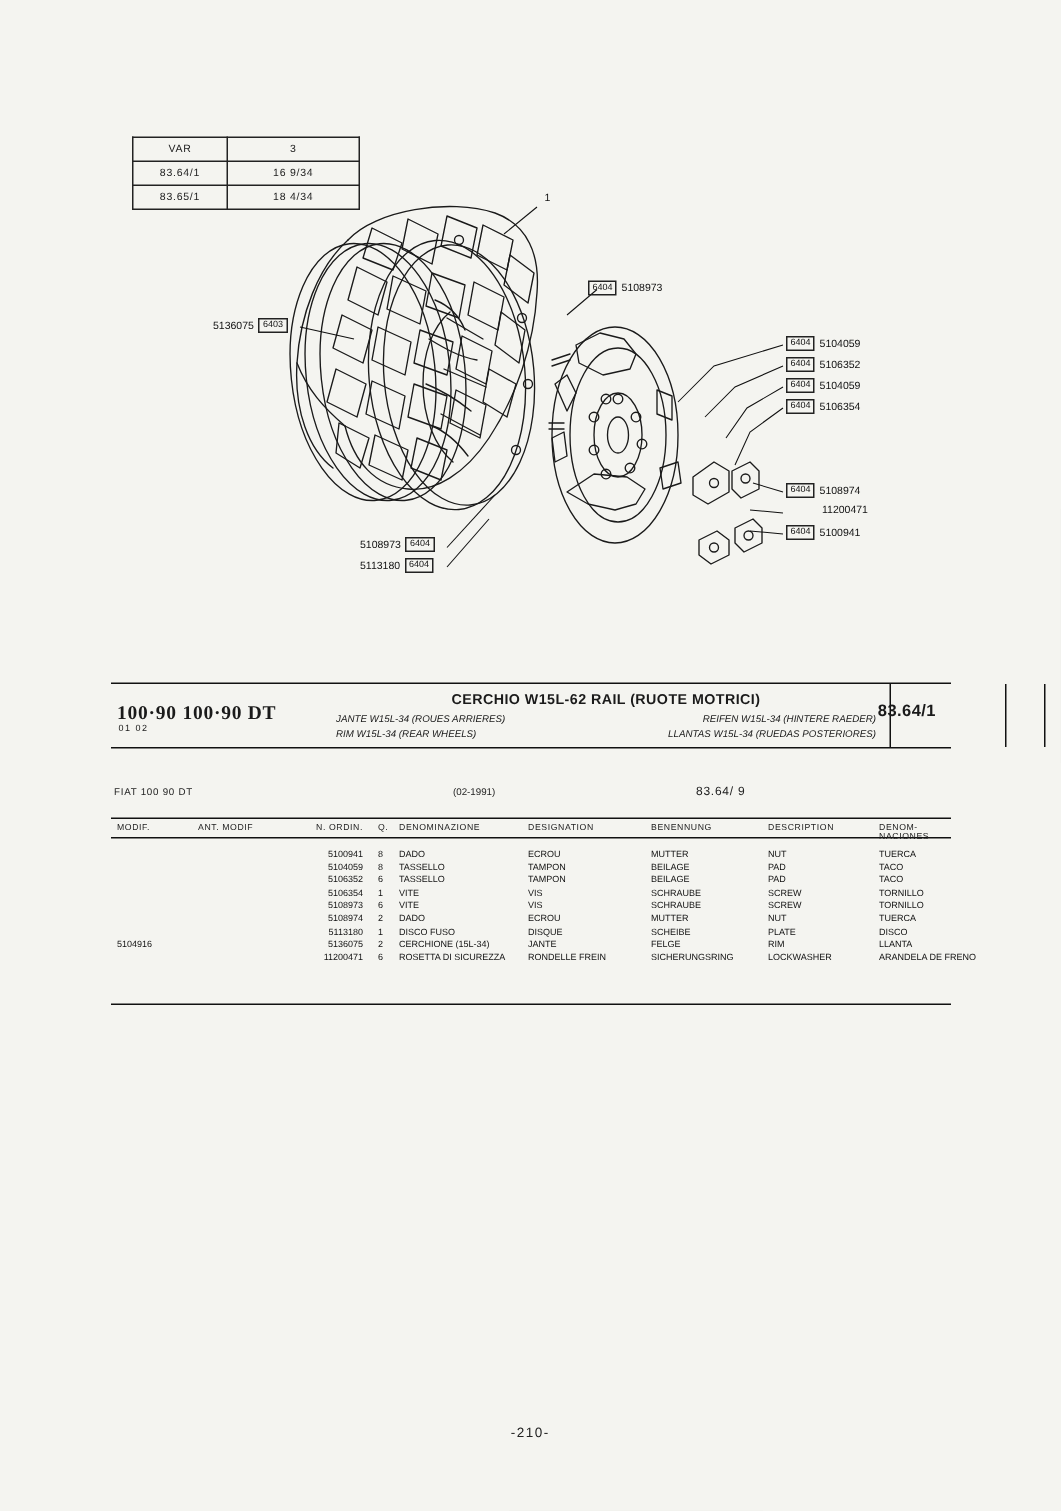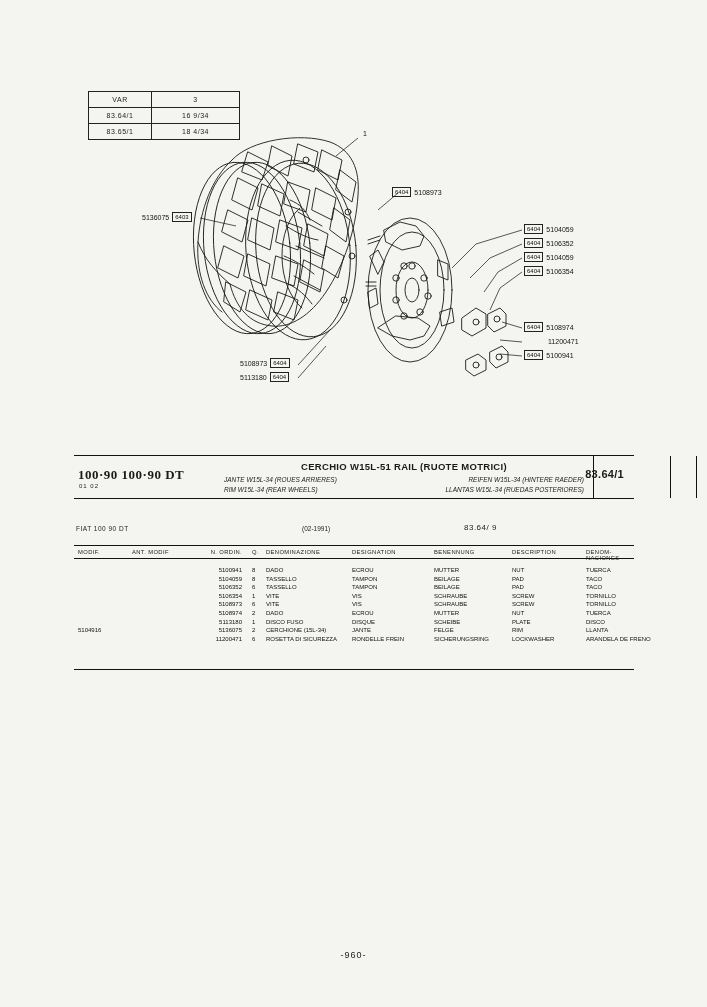--- a/index.html
+++ b/index.html
@@ -380,21 +380,21 @@
   <div class="titleblock">
     <div class="tb-inner">
       <div class="tb-vline a"></div>
       <div class="tb-vline b"></div>
       <div class="tb-vline c"></div>
 
       <div class="tb-models">100·90 100·90 DT</div>
       <div class="tb-sub">01 02</div>
 
       <div class="tb-center">
-        <div class="tb-title">CERCHIO W15L-51 RAIL (RUOTE MOTRICI)</div>
+        <div class="tb-title">CERCHIO W15L-62 RAIL (RUOTE MOTRICI)</div>
         <div class="tb-row">
           <span>JANTE W15L-34 (ROUES ARRIERES)</span>
           <span>REIFEN W15L-34 (HINTERE RAEDER)</span>
         </div>
         <div class="tb-row">
           <span>RIM W15L-34 (REAR WHEELS)</span>
           <span>LLANTAS W15L-34 (RUEDAS POSTERIORES)</span>
         </div>
       </div>
 
@@ -527,14 +527,14 @@
         <span class="col-q">6</span>
         <span class="col-den">ROSETTA DI SICUREZZA</span>
         <span class="col-des">RONDELLE FREIN</span>
         <span class="col-ben">SICHERUNGSRING</span>
         <span class="col-dsc">LOCKWASHER</span>
         <span class="col-dnm">ARANDELA DE FRENO</span>
       </div>
     </div>
   </div>
 
-  <div class="page-num">-960-</div>
+  <div class="page-num">-210-</div>
 </div>
 
 </body></html>

